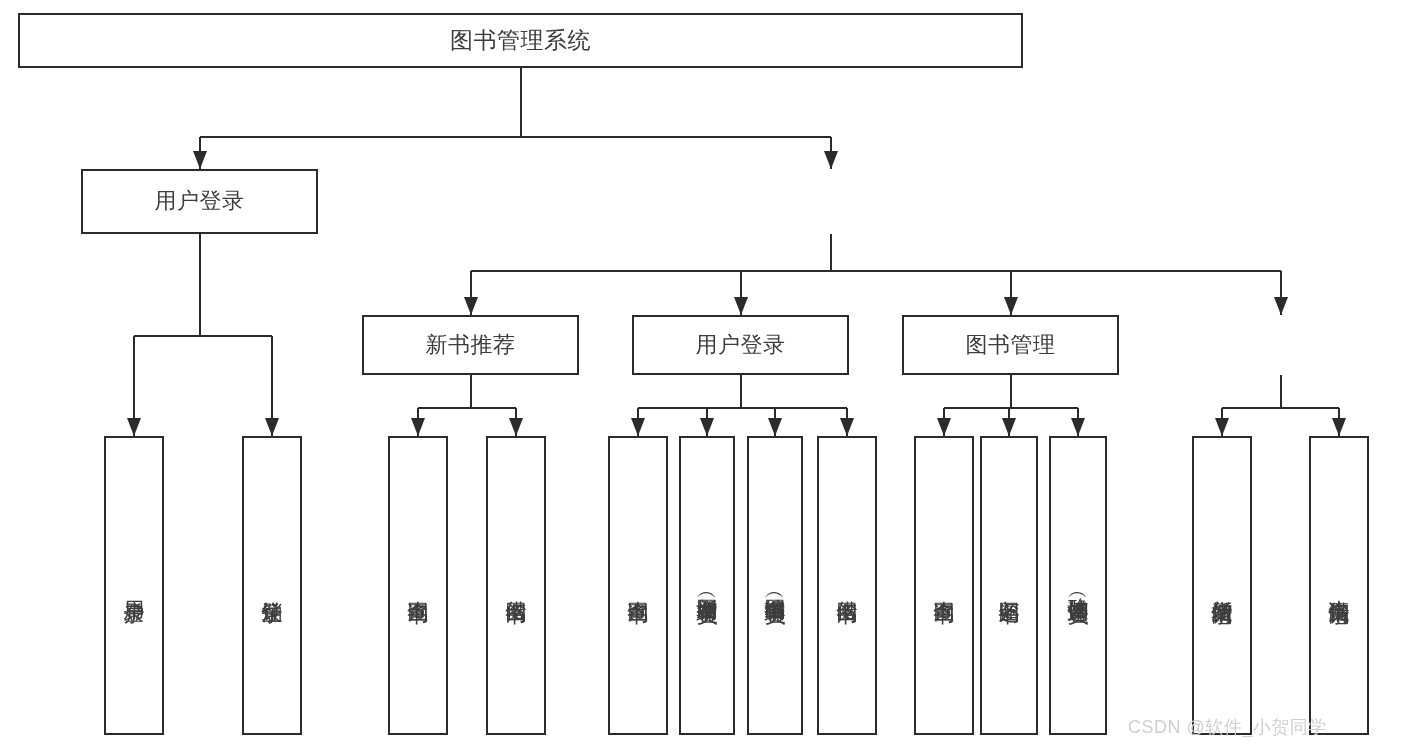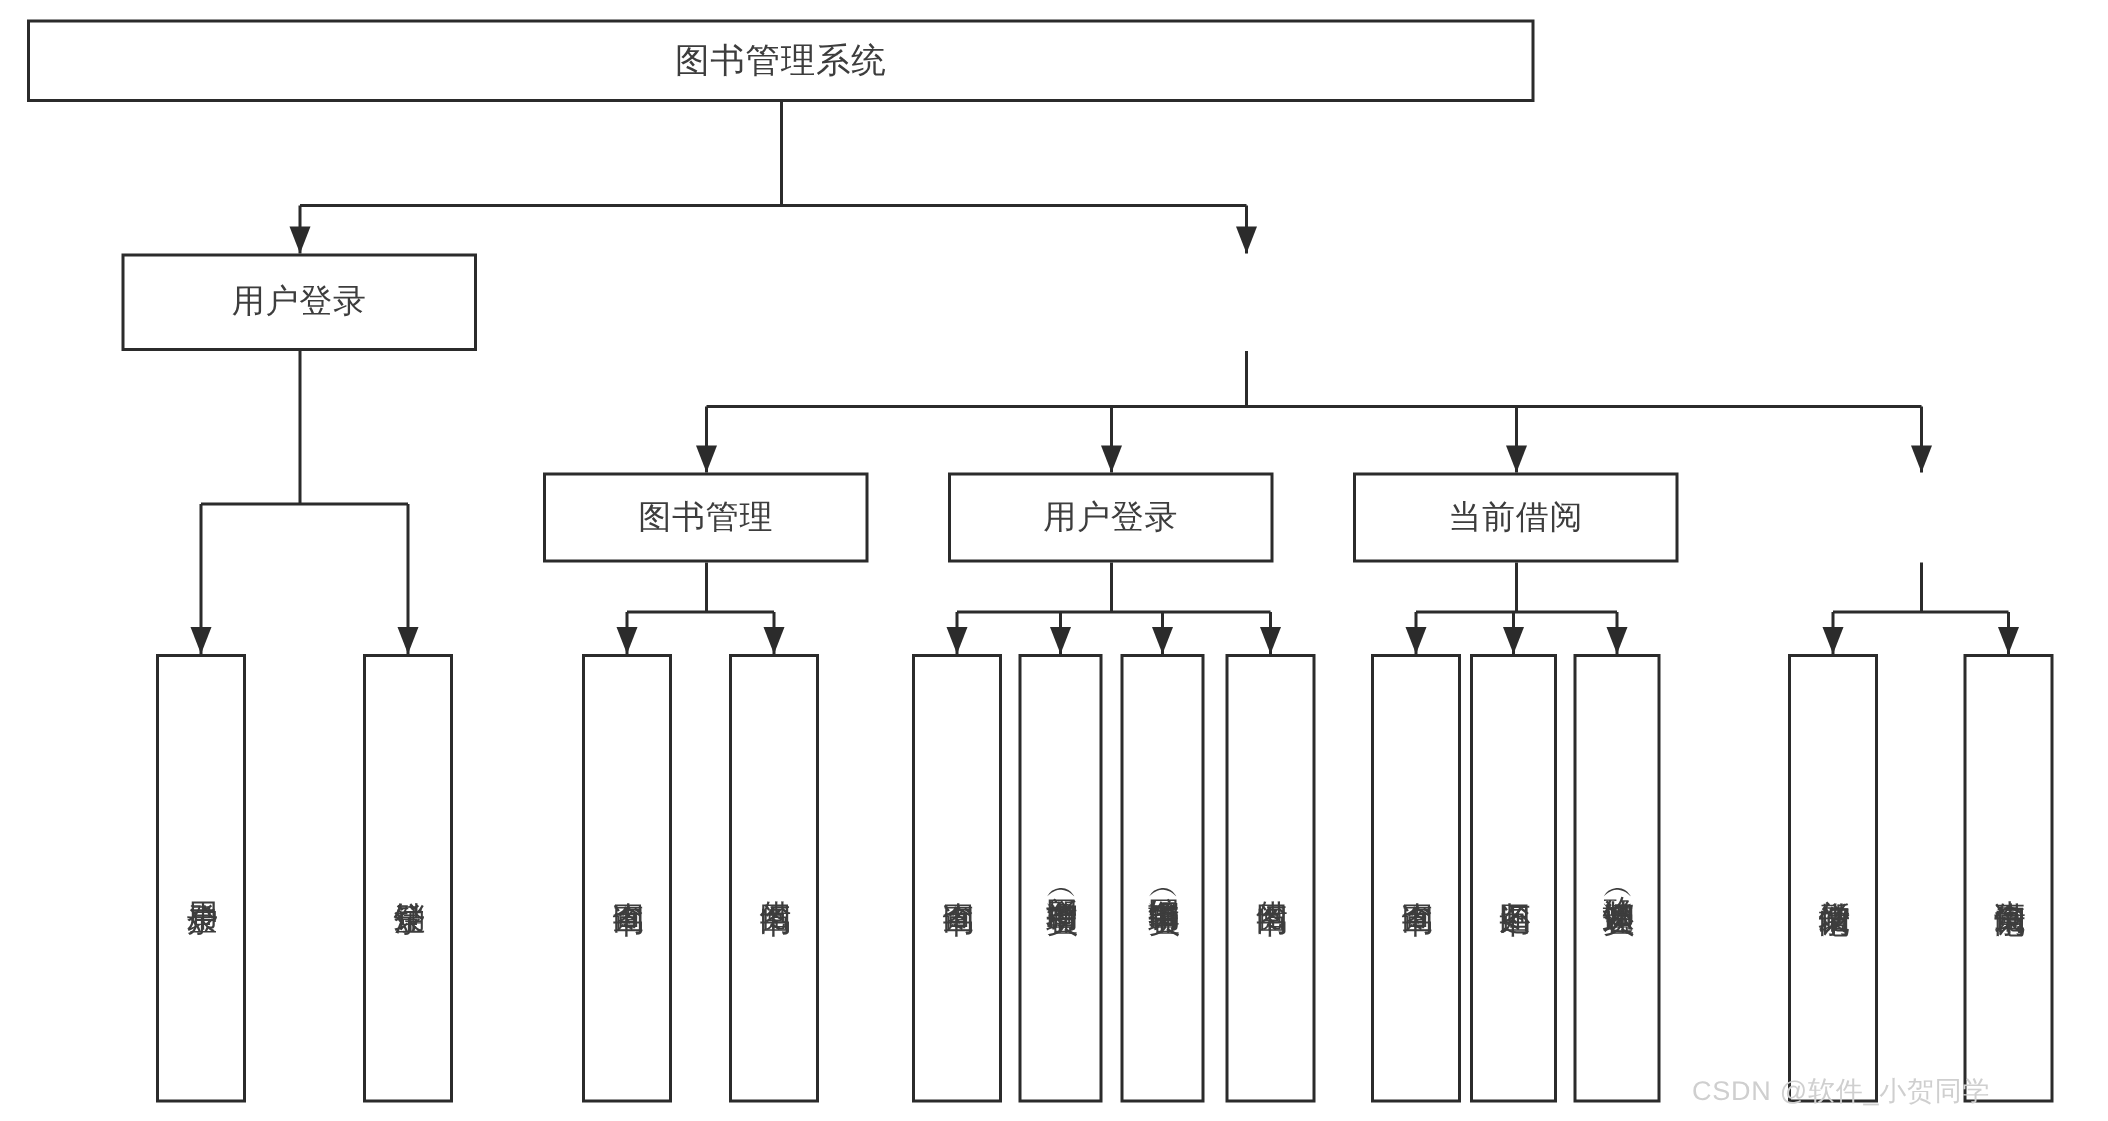--- a/index.html
+++ b/index.html
@@ -74,27 +74,27 @@
 <body>
 
 <div id="canvas">
     <div class="node node-h node-root" style="left: 18px; top: 13px; width: 1005px; height: 55px;">
       <span>图书管理系统</span>
     </div>
     <div class="node node-h" style="left: 81px; top: 169px; width: 237px; height: 65px;">
       <span>用户登录</span>
     </div>
     <div class="node node-h" style="left: 362px; top: 315px; width: 217px; height: 60px;">
-      <span>图书管理</span>
+      <span>新书推荐</span>
     </div>
     <div class="node node-h" style="left: 632px; top: 315px; width: 217px; height: 60px;">
       <span>用户登录</span>
     </div>
     <div class="node node-h" style="left: 902px; top: 315px; width: 217px; height: 60px;">
-      <span>当前借阅</span>
+      <span>图书管理</span>
     </div>
     <div class="node node-v" style="left: 104px; top: 436px; width: 60px; height: 299px;">
       <span class="vtext">用户登录</span>
     </div>
     <div class="node node-v" style="left: 242px; top: 436px; width: 60px; height: 299px;">
       <span class="vtext">注销登录</span>
     </div>
     <div class="node node-v" style="left: 388px; top: 436px; width: 60px; height: 299px;">
       <span class="vtext">查询图书</span>
     </div>

